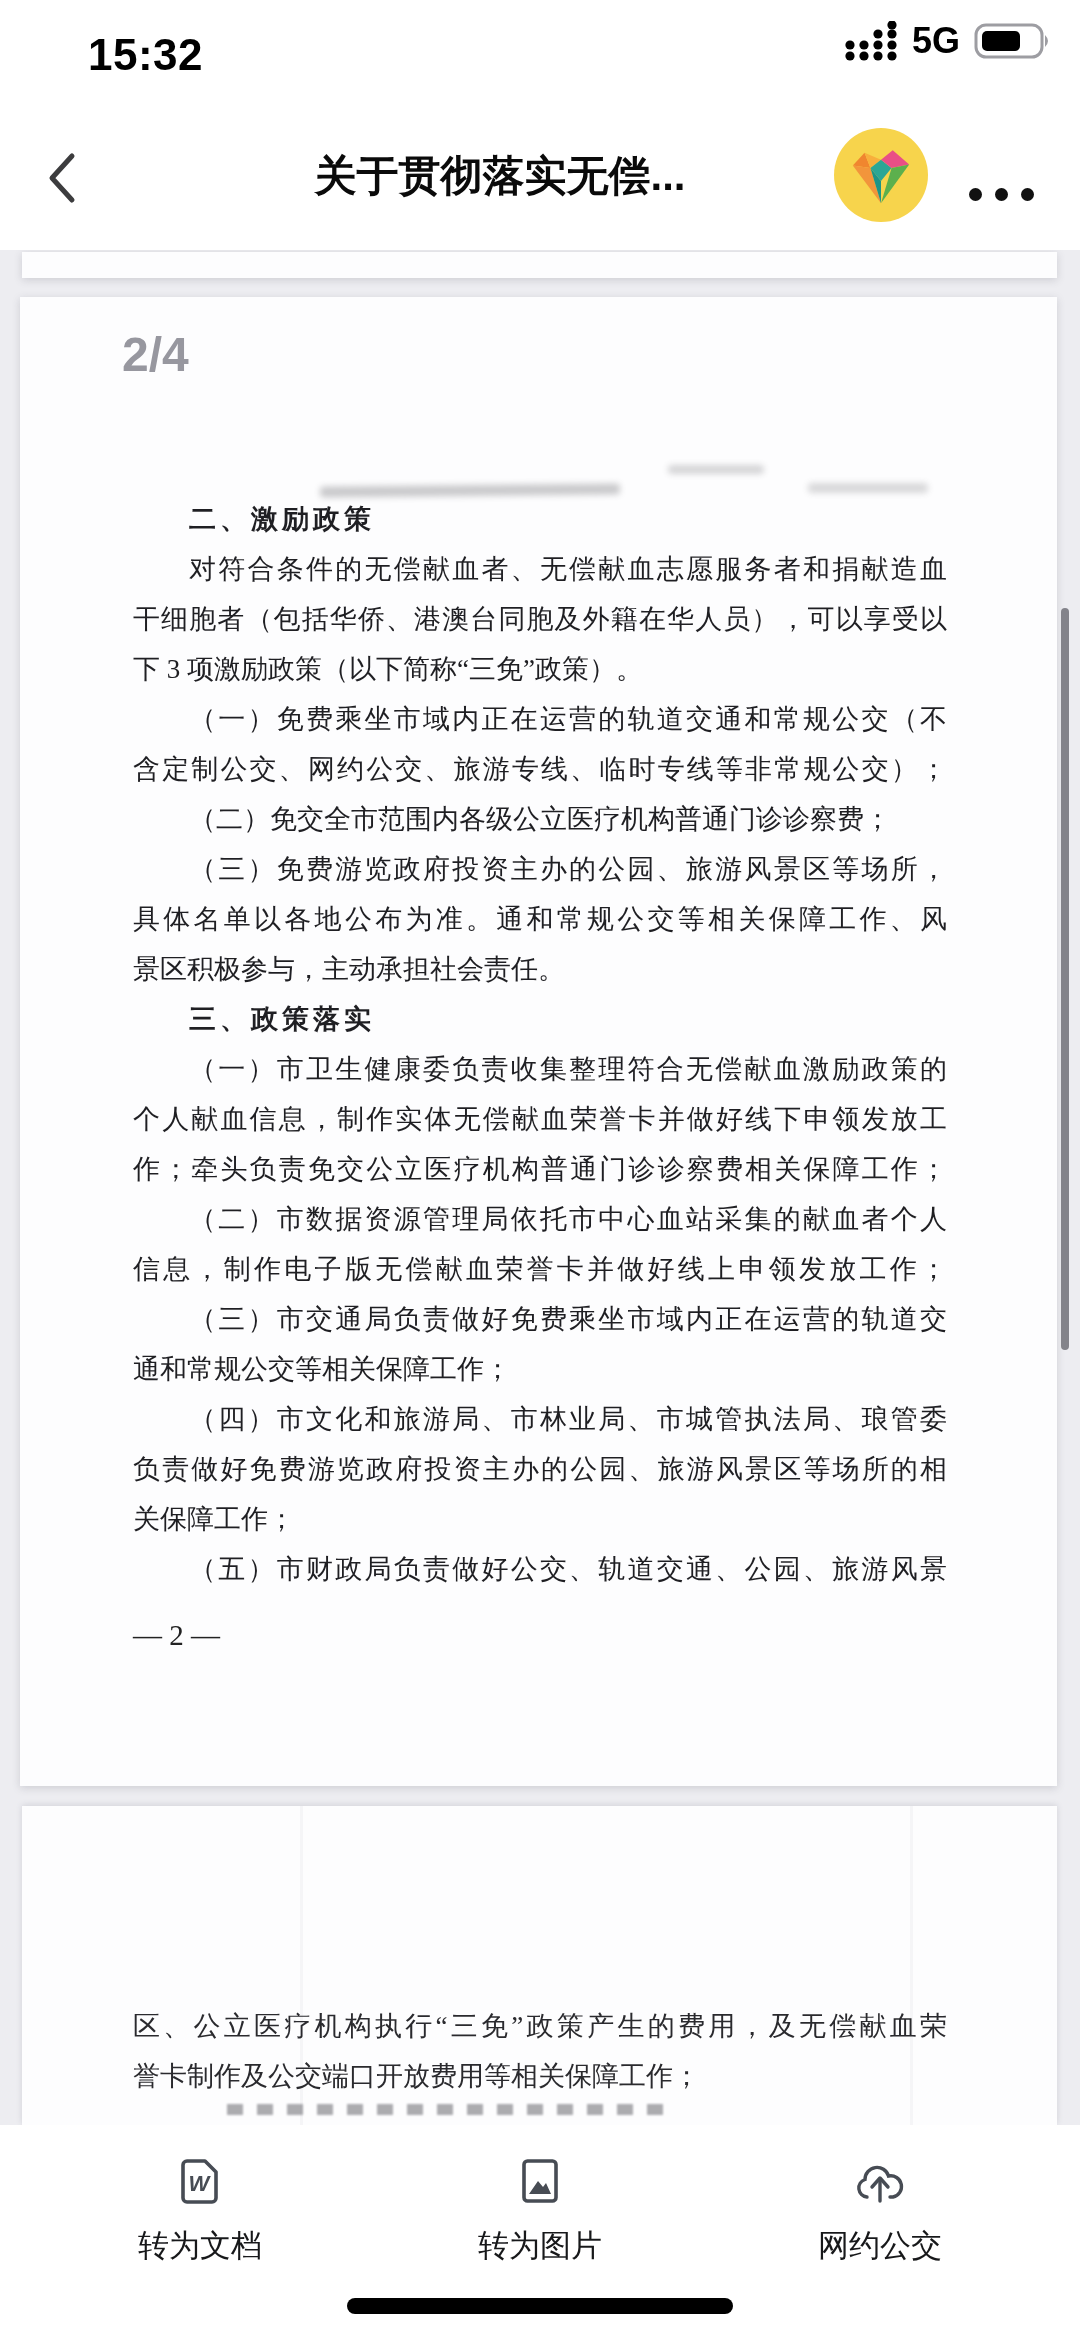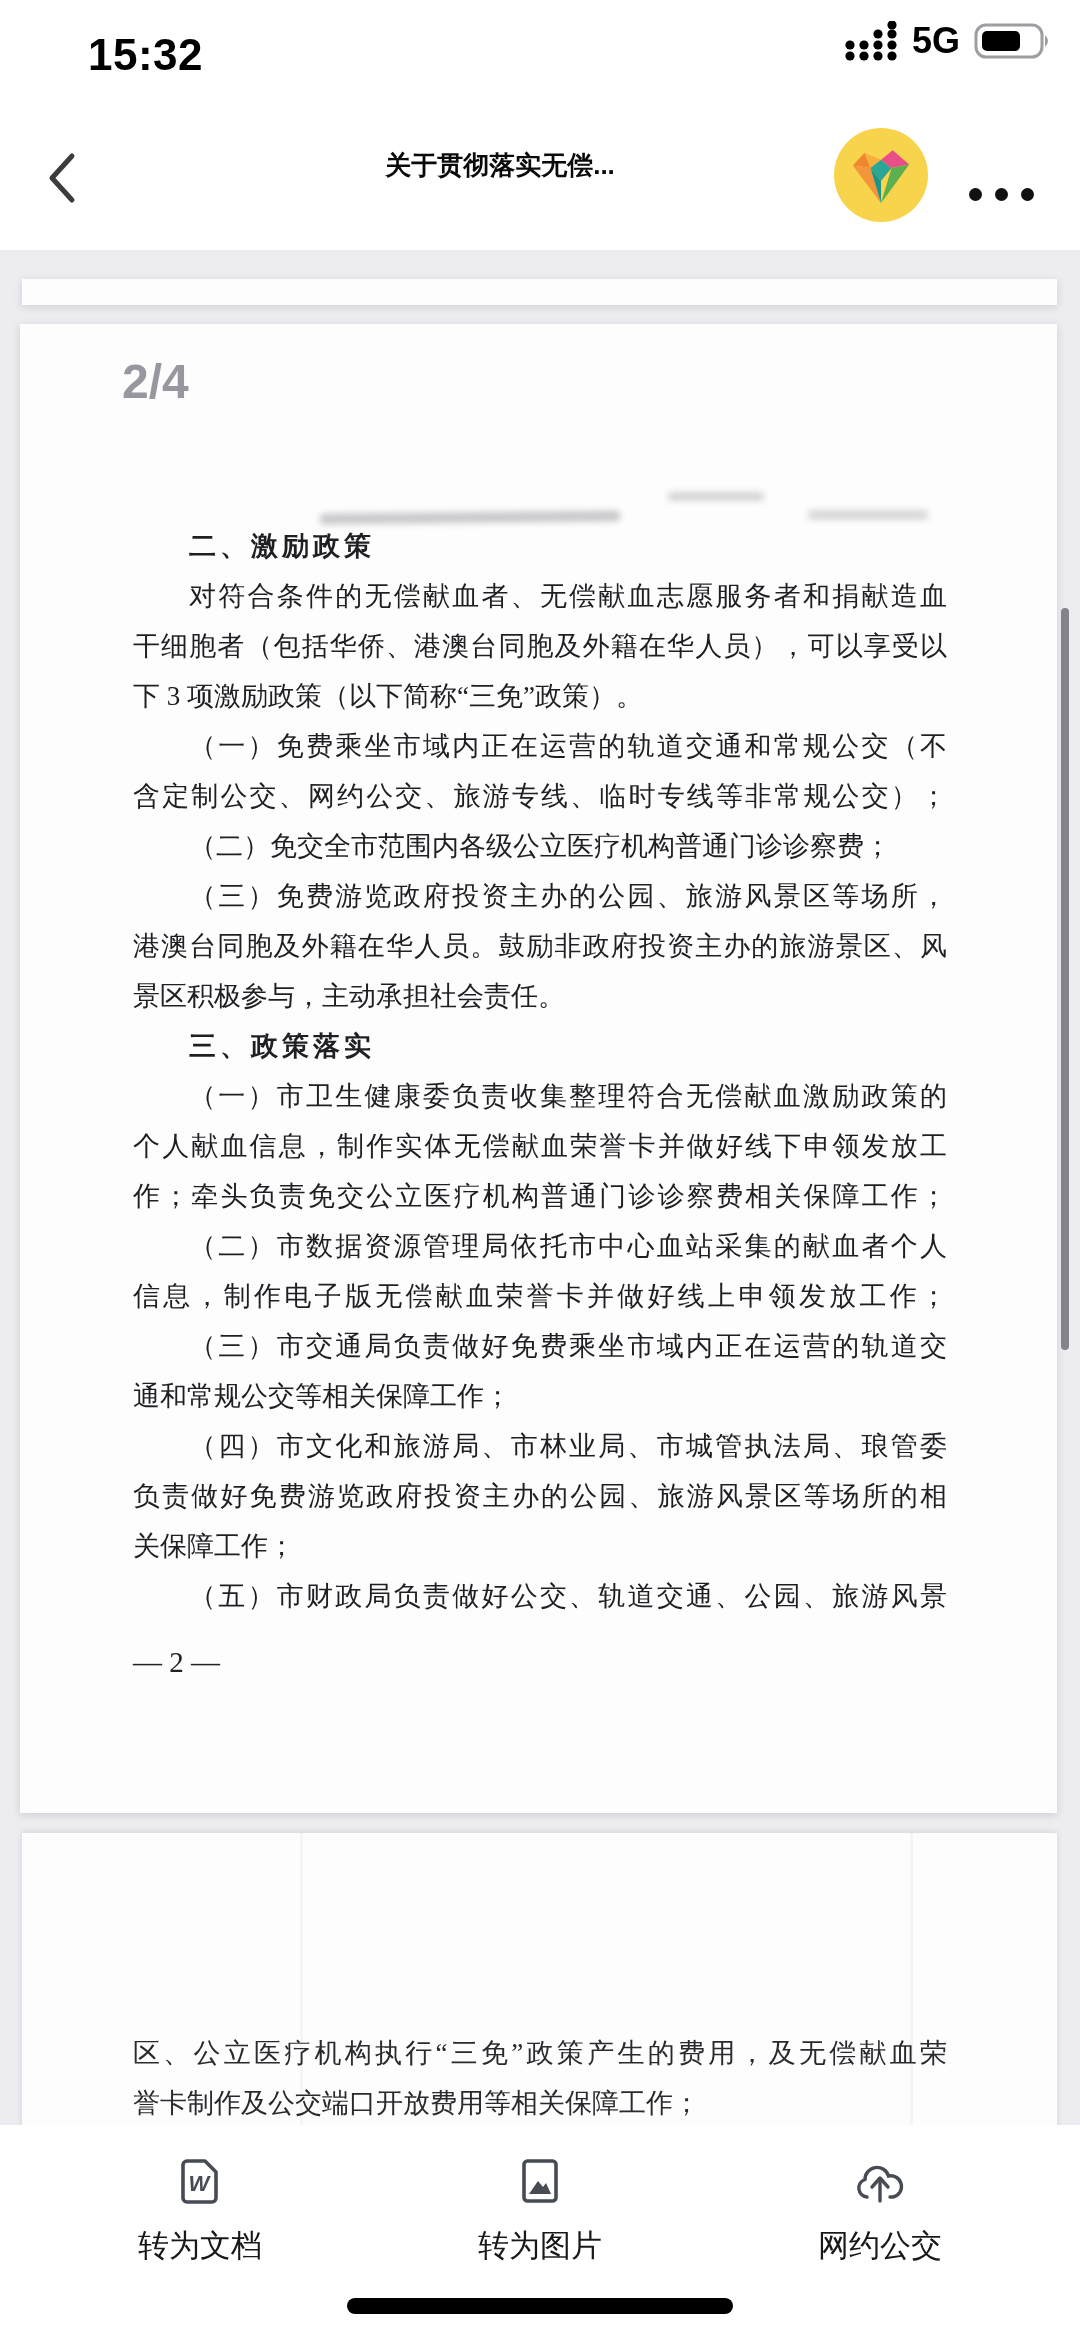--- a/index.html
+++ b/index.html
@@ -11,27 +11,27 @@
   }
   
   .statusbar{position:absolute;left:0;top:0;width:1080px;height:100px;background:#fff;}
   .time{position:absolute;left:88px;top:30px;font-size:44px;font-weight:700;color:#000000;letter-spacing:.5px;}
   .status-right{position:absolute;right:28px;top:20px;display:flex;align-items:center;gap:14px;}
   .net-label{font-size:36px;font-weight:600;color:#000;}
   
   .navbar{position:absolute;left:0;top:100px;width:1080px;height:150px;background:#fff;}
   .back-btn{position:absolute;left:42px;top:50px;width:40px;height:56px;}
   .nav-title{position:absolute;left:200px;right:280px;top:48px;text-align:center;
-    font-size:26px;font-weight:600;color:#0a0a0a;white-space:nowrap;overflow:hidden;}
+    font-size:42px;font-weight:600;color:#0a0a0a;white-space:nowrap;overflow:hidden;}
   .avatar{position:absolute;right:152px;top:28px;width:94px;height:94px;}
   .menu-dots{position:absolute;right:46px;top:88px;display:flex;gap:13px;}
   .menu-dots i{width:13px;height:13px;border-radius:50%;background:#111;display:block;}
   
   .content{position:absolute;left:0;top:250px;width:1080px;height:1875px;background:#EDEDF1;overflow:hidden;}
-  .sheet{position:absolute;background:#fdfdfe;box-shadow:0 2px 8px rgba(60,60,80,.18);margin-top:27px;}
+  .sheet{position:absolute;background:#fdfdfe;box-shadow:0 2px 8px rgba(60,60,80,.18);}
   .page1strip{left:22px;top:2px;width:1035px;height:26px;}
   .page2{left:20px;top:47px;width:1037px;height:1489px;}
   .page3{left:22px;top:1556px;width:1035px;height:319px;box-shadow:0 -1px 6px rgba(60,60,80,.15);}
   .pagenum{position:absolute;left:102px;top:30px;font-size:48px;font-weight:600;color:#97979F;}
   .docbody{position:absolute;left:113px;top:197px;width:814px;
     font-family:"Liberation Serif","DejaVu Serif",serif;color:#1f1f23;}
   .docbody3{position:absolute;left:111px;top:195px;width:814px;
     font-family:"Liberation Serif","DejaVu Serif",serif;color:#2a2a2e;}
   .line{font-size:27px;line-height:50px;white-space:nowrap;}
   .line.ind{padding-left:56px;}
@@ -130,21 +130,21 @@
       <div class="smudge sm3"></div>
       <div class="docbody">
           <div class="line ind b">二、激励政策</div>
           <div class="line ind j">对符合条件的无偿献血者、无偿献血志愿服务者和捐献造血</div>
           <div class="line j">干细胞者（包括华侨、港澳台同胞及外籍在华人员），可以享受以</div>
           <div class="line">下 3 项激励政策（以下简称“三免”政策）。</div>
           <div class="line ind j">（一）免费乘坐市域内正在运营的轨道交通和常规公交（不</div>
           <div class="line j">含定制公交、网约公交、旅游专线、临时专线等非常规公交）；</div>
           <div class="line ind">（二）免交全市范围内各级公立医疗机构普通门诊诊察费；</div>
           <div class="line ind j">（三）免费游览政府投资主办的公园、旅游风景区等场所，</div>
-          <div class="line j">港澳台同胞及外籍在华人员。鼓励非政府投资主办的旅游景区、风</div>
+          <div class="line j">具体名单以各地公布为准。通和常规公交等相关保障工作、风</div>
           <div class="line">景区积极参与，主动承担社会责任。</div>
           <div class="line ind b">三、政策落实</div>
           <div class="line ind j">（一）市卫生健康委负责收集整理符合无偿献血激励政策的</div>
           <div class="line j">个人献血信息，制作实体无偿献血荣誉卡并做好线下申领发放工</div>
           <div class="line j">作；牵头负责免交公立医疗机构普通门诊诊察费相关保障工作；</div>
           <div class="line ind j">（二）市数据资源管理局依托市中心血站采集的献血者个人</div>
           <div class="line j">信息，制作电子版无偿献血荣誉卡并做好线上申领发放工作；</div>
           <div class="line ind j">（三）市交通局负责做好免费乘坐市域内正在运营的轨道交</div>
           <div class="line">通和常规公交等相关保障工作；</div>
           <div class="line ind j">（四）市文化和旅游局、市林业局、市城管执法局、琅管委</div>

